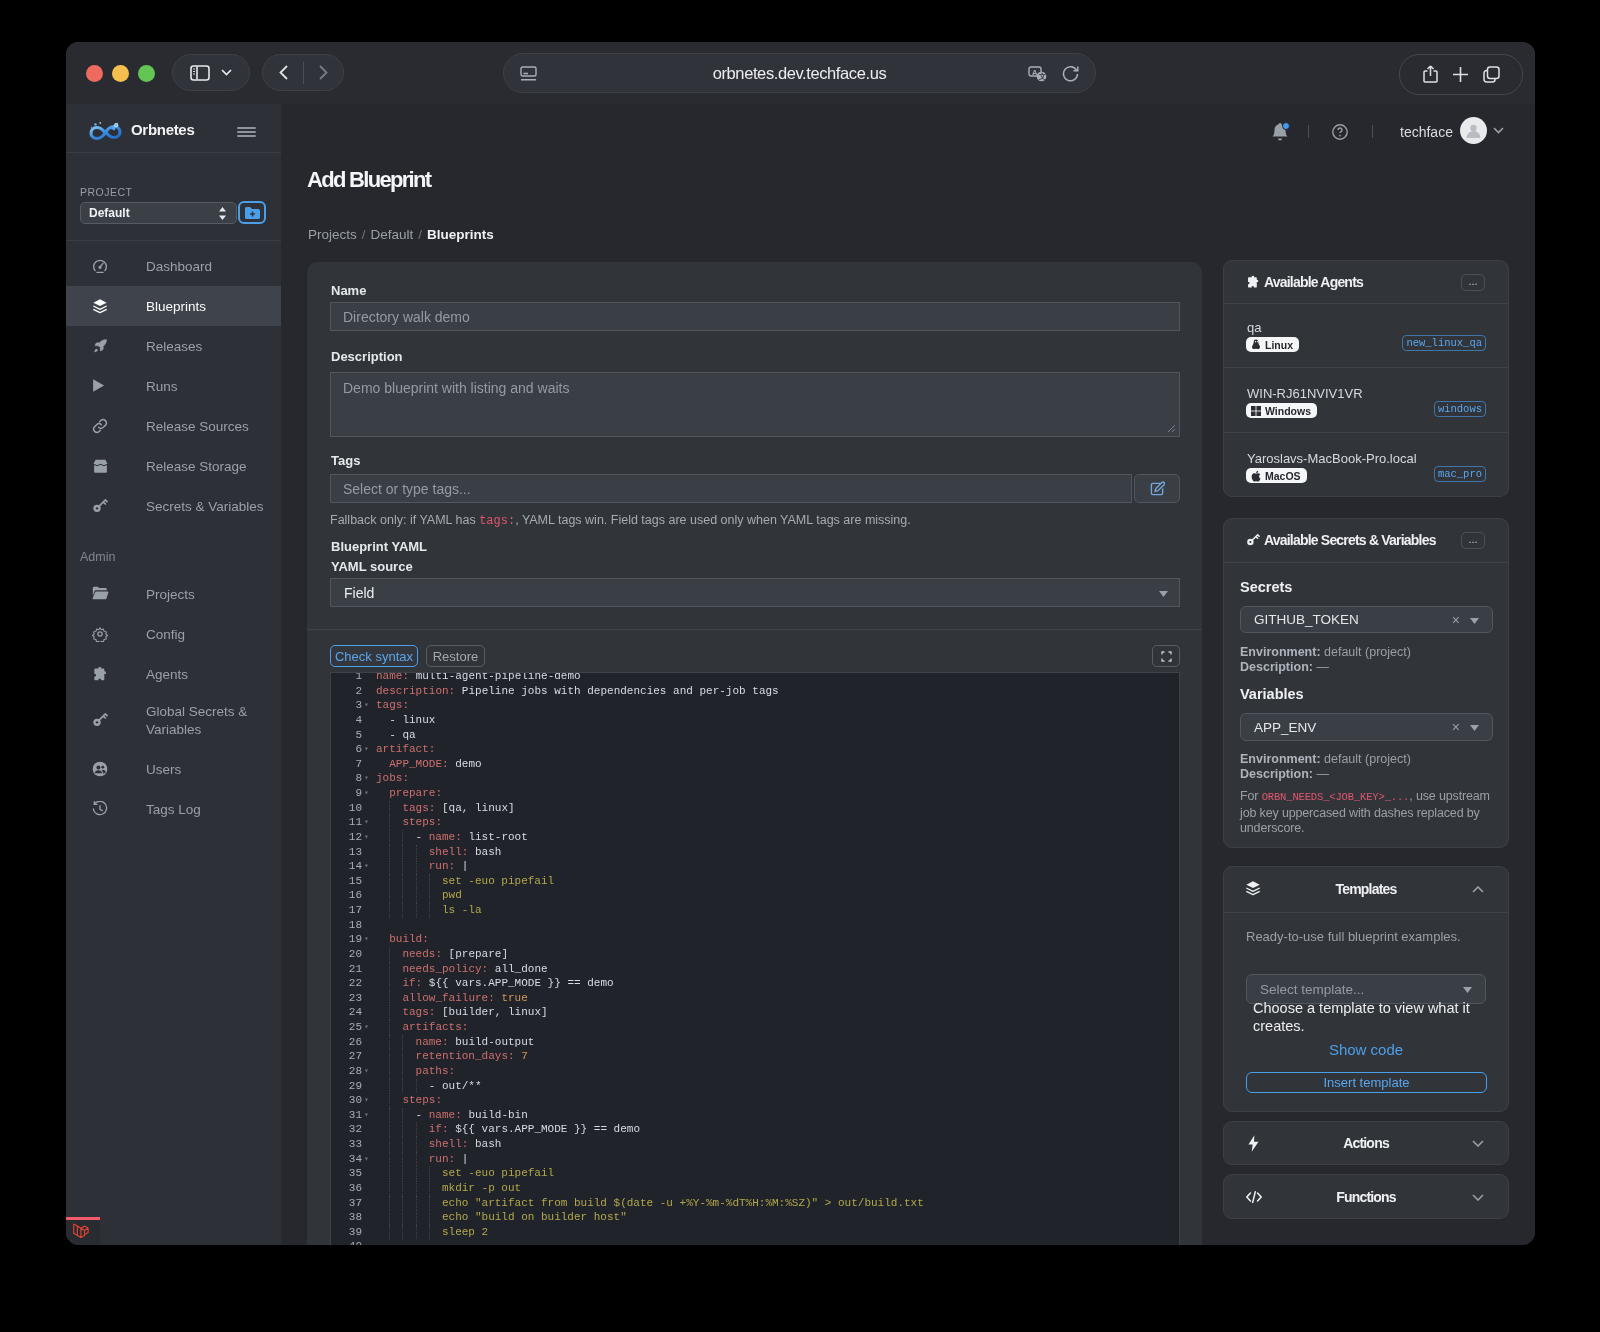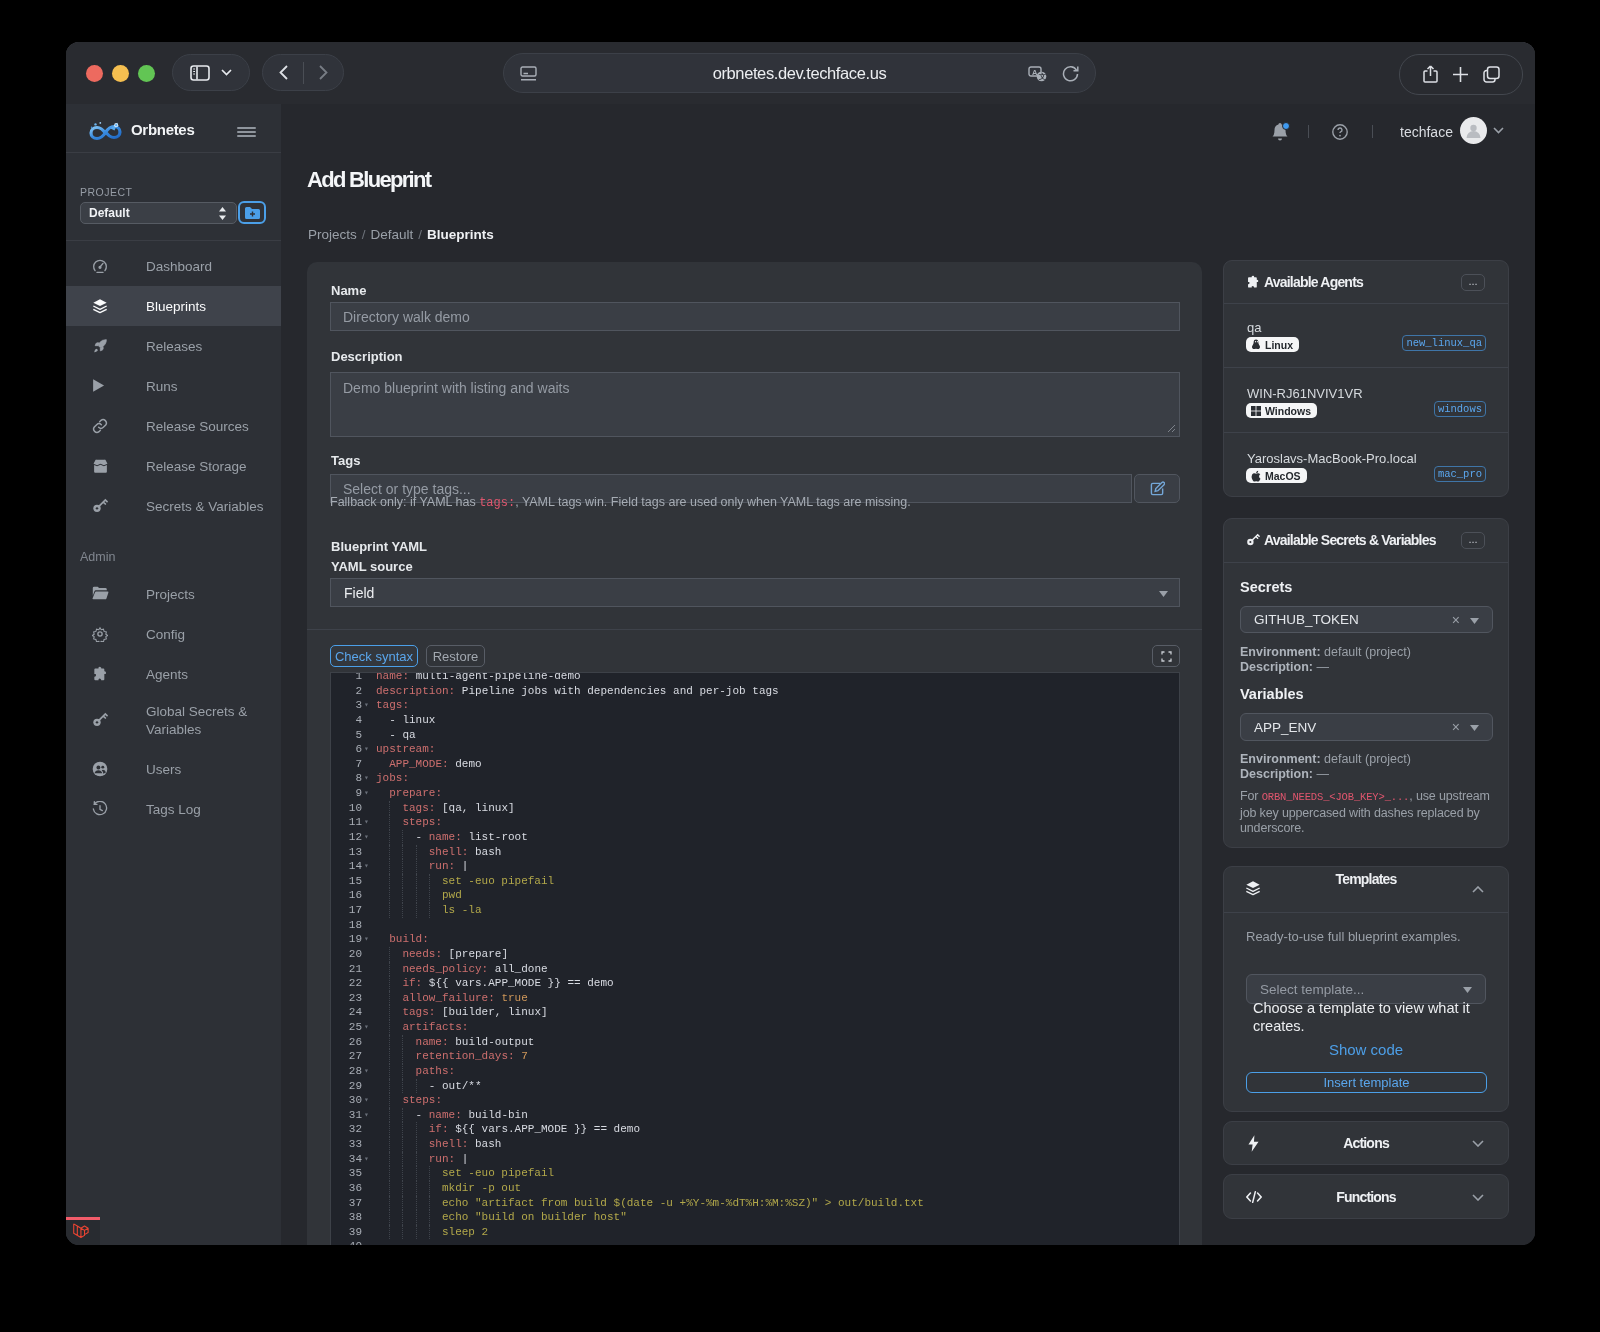--- a/index.html
+++ b/index.html
@@ -31,21 +31,21 @@
 .main { position:absolute; left:215px; top:62px; right:0; bottom:0; background:#26282d; }
 .title { position:absolute; left:26px; top:63px; font-size:22px; letter-spacing:-1.7px; font-weight:bold; color:#f4f6f8; }
 .crumbs { position:absolute; left:27px; top:123px; font-size:13.5px; color:#9aa0a8; }
 .crumbs b { color:#eef0f3; font-weight:bold; }
 .crumbs .s { color:#6d727a; padding:0 5px; }
 
 .panel { position:absolute; left:26px; top:158px; width:895px; height:1100px; background:#313439; border-radius:10px; }
 .flb { position:absolute; left:24px; font-size:13px; font-weight:bold; color:#e6e9ec; }
 .inp { position:absolute; left:23px; width:850px; background:#3a3e45; border:1px solid #50555e; border-radius:0; color:#959ba4; font-size:14px; }
 .ph { padding-left:12px; display:flex; align-items:center; }
-.note { position:absolute; left:23px; top:233px; font-size:12.5px; color:#a6acb4; }
+.note { position:absolute; left:23px; top:251px; font-size:12.5px; color:#a6acb4; }
 .note code { font-family:"Liberation Mono", monospace; color:#e0566e; font-size:12px; }
 .btn { position:absolute; border-radius:5px; font-size:13px; display:flex; align-items:center; justify-content:center; }
 
 .card { position:absolute; left:942px; width:286px; background:#313439; border:1px solid #3c3f46; border-radius:9px; }
 .cdiv { position:absolute; left:0; width:100%; height:1px; background:#3e424a; }
 .ctitle { font-size:14px; font-weight:bold; letter-spacing:-0.8px; color:#eef0f3; }
 .dots { position:absolute; width:24px; height:17px; border:1px solid #4c5058; border-radius:5px; color:#c6cad1; font-size:11px; text-align:center; line-height:12px; }
 .aname { position:absolute; font-size:13px; color:#d6dade; }
 .abadge { position:absolute; height:15px; background:#f5f6f7; border-radius:5px; color:#24282d; font-size:10.5px; font-weight:bold; display:flex; align-items:center; padding:0 6px 0 5px; }
 .achip { position:absolute; right:22px; height:16px; border:1px solid #3f75a8; border-radius:4px; color:#5ba7ef; font-size:10.5px; font-family:"Liberation Mono", monospace; display:flex; align-items:center; padding:0 3px; }
@@ -335,21 +335,21 @@
             <path d="M1 3.5 V1 H3.5 M7.5 1 H10 V3.5 M10 7.5 V10 H7.5 M3.5 10 H1 V7.5"></path>
           </svg>
     </div>
     <div class="ed">
           <div class="edin">
 <div class="cl"><span class="gn">1</span><span class="ct"><span class="ck">name:</span> <span class="cv">multi-agent-pipeline-demo</span></span></div>
 <div class="cl"><span class="gn">2</span><span class="ct"><span class="ck">description:</span> <span class="cv">Pipeline jobs with dependencies and per-job tags</span></span></div>
 <div class="cl"><span class="gn">3</span><i class="fm">▾</i><span class="ct"><span class="ck">tags:</span></span></div>
 <div class="cl"><span class="gn">4</span><span class="ct"><i class="sp"></i><span class="cd">- </span><span class="cv">linux</span></span></div>
 <div class="cl"><span class="gn">5</span><span class="ct"><i class="sp"></i><span class="cd">- </span><span class="cv">qa</span></span></div>
-<div class="cl"><span class="gn">6</span><i class="fm">▾</i><span class="ct"><span class="ck">upstream:</span></span></div>
+<div class="cl"><span class="gn">6</span><i class="fm">▾</i><span class="ct"><span class="ck">artifact:</span></span></div>
 <div class="cl"><span class="gn">7</span><span class="ct"><i class="sp"></i><span class="ck">APP_MODE:</span> <span class="cv">demo</span></span></div>
 <div class="cl"><span class="gn">8</span><i class="fm">▾</i><span class="ct"><span class="ck">jobs:</span></span></div>
 <div class="cl"><span class="gn">9</span><i class="fm">▾</i><span class="ct"><i class="sp"></i><span class="ck">prepare:</span></span></div>
 <div class="cl"><span class="gn">10</span><span class="ct"><i class="sp"></i><i class="gd"></i><span class="ck">tags:</span> <span class="cv">[qa, linux]</span></span></div>
 <div class="cl"><span class="gn">11</span><i class="fm">▾</i><span class="ct"><i class="sp"></i><i class="gd"></i><span class="ck">steps:</span></span></div>
 <div class="cl"><span class="gn">12</span><i class="fm">▾</i><span class="ct"><i class="sp"></i><i class="gd"></i><i class="gd"></i><span class="cd">- </span><span class="ck">name:</span> <span class="cv">list-root</span></span></div>
 <div class="cl"><span class="gn">13</span><span class="ct"><i class="sp"></i><i class="gd"></i><i class="gd"></i><i class="gd"></i><span class="ck">shell:</span> <span class="cv">bash</span></span></div>
 <div class="cl"><span class="gn">14</span><i class="fm">▾</i><span class="ct"><i class="sp"></i><i class="gd"></i><i class="gd"></i><i class="gd"></i><span class="ck">run:</span> <span class="cv">|</span></span></div>
 <div class="cl"><span class="gn">15</span><span class="ct"><i class="sp"></i><i class="gd"></i><i class="gd"></i><i class="gd"></i><i class="gd"></i><span class="cs">set -euo pipefail</span></span></div>
 <div class="cl"><span class="gn">16</span><span class="ct"><i class="sp"></i><i class="gd"></i><i class="gd"></i><i class="gd"></i><i class="gd"></i><span class="cs">pwd</span></span></div>
@@ -437,21 +437,21 @@
     <div class="meta" style="top:233px;"><b>Environment:</b> default (project)</div>
     <div class="meta" style="top:248px;"><b>Description:</b> —</div>
     <div class="meta" style="top:270px;line-height:15.5px;width:252px;letter-spacing:-0.15px;">For <code style="font-family:'Liberation Mono',monospace;color:#e0566e;font-size:10.5px;">ORBN_NEEDS_&lt;JOB_KEY&gt;_...</code>, use upstream job key uppercased with dashes replaced by underscore.</div>
   </div>
   <div class="card" style="top:762px;height:246px;">
     <svg style="position:absolute;left:21px;top:13px" width="16" height="16" viewBox="0 0 24 24" fill="none" stroke="#eef0f3" stroke-width="2" stroke-linejoin="round">
           <path d="M12 2 L22 7 L12 12 L2 7 Z" fill="#eef0f3" stroke="none"></path>
           <path d="M2 12 L12 17 L22 12"></path>
           <path d="M2 17 L12 22 L22 17"></path>
         </svg>
-    <div class="ctitle" style="position:absolute;left:0;top:4px;width:100%;text-align:center;">Templates</div>
+    <div class="ctitle" style="position:absolute;left:0;top:14px;width:100%;text-align:center;">Templates</div>
     <svg style="position:absolute;right:24px;top:19px" width="12" height="7" viewBox="0 0 12 7" fill="none" stroke="#9aa0a8" stroke-width="1.6">
           <path d="M1 6 L6 1 L11 6"></path>
         </svg>
     <div class="cdiv" style="top:45px;"></div>
     <div style="position:absolute;left:22px;top:62px;font-size:13px;color:#9aa0a8;">Ready-to-use full blueprint examples.</div>
     <div class="selbox" style="left:22px;top:107px;width:240px;height:30px;color:#959ba4;">Select template...
       <svg style="position:absolute;right:13px;top:12px" width="9" height="6" viewBox="0 0 9 6" fill="#9aa0a8">
             <path d="M0 0 H9 L4.5 6 Z"></path>
           </svg>
     </div>

